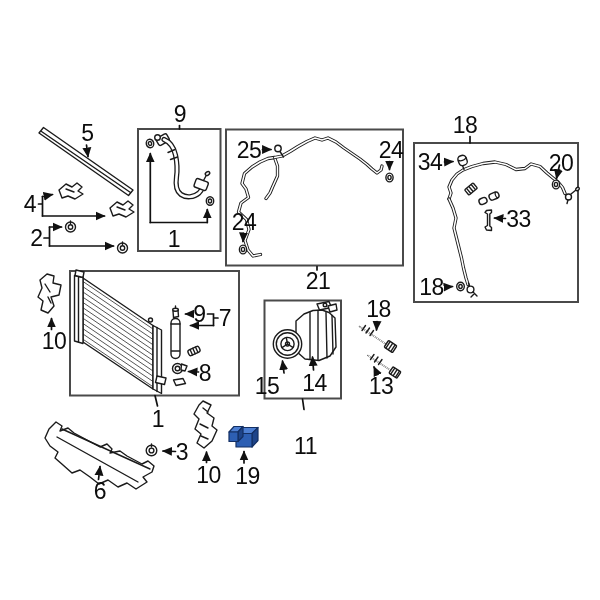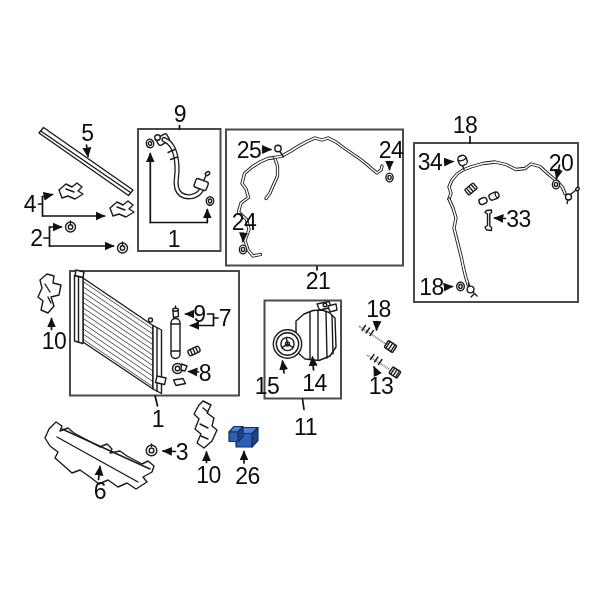--- a/index.html
+++ b/index.html
@@ -305,20 +305,20 @@
 <div class="callout" style="left:561px;top:163px">20</div>
 <div class="callout" style="left:518.5px;top:218.5px">33</div>
 <div class="callout" style="left:431.5px;top:287px">18</div>
 <div class="callout" style="left:54px;top:340.5px">10</div>
 <div class="callout" style="left:158px;top:419px">1</div>
 <div class="callout" style="left:199.5px;top:314px">9</div>
 <div class="callout" style="left:225px;top:318px">7</div>
 <div class="callout" style="left:205px;top:372.5px">8</div>
 <div class="callout" style="left:267px;top:385.5px">15</div>
 <div class="callout" style="left:314.5px;top:383px">14</div>
-<div class="callout" style="left:305.5px;top:427px">11</div>
+<div class="callout" style="left:305.5px;top:446px">11</div>
 <div class="callout" style="left:378.5px;top:309px">18</div>
 <div class="callout" style="left:381px;top:386px">13</div>
 <div class="callout" style="left:100px;top:491px">6</div>
 <div class="callout" style="left:182px;top:452px">3</div>
 <div class="callout" style="left:208.5px;top:474.5px">10</div>
-<div class="callout" style="left:247.5px;top:476px">26</div>
+<div class="callout" style="left:247.5px;top:476px">19</div>
 </div>
 
 </body></html>

